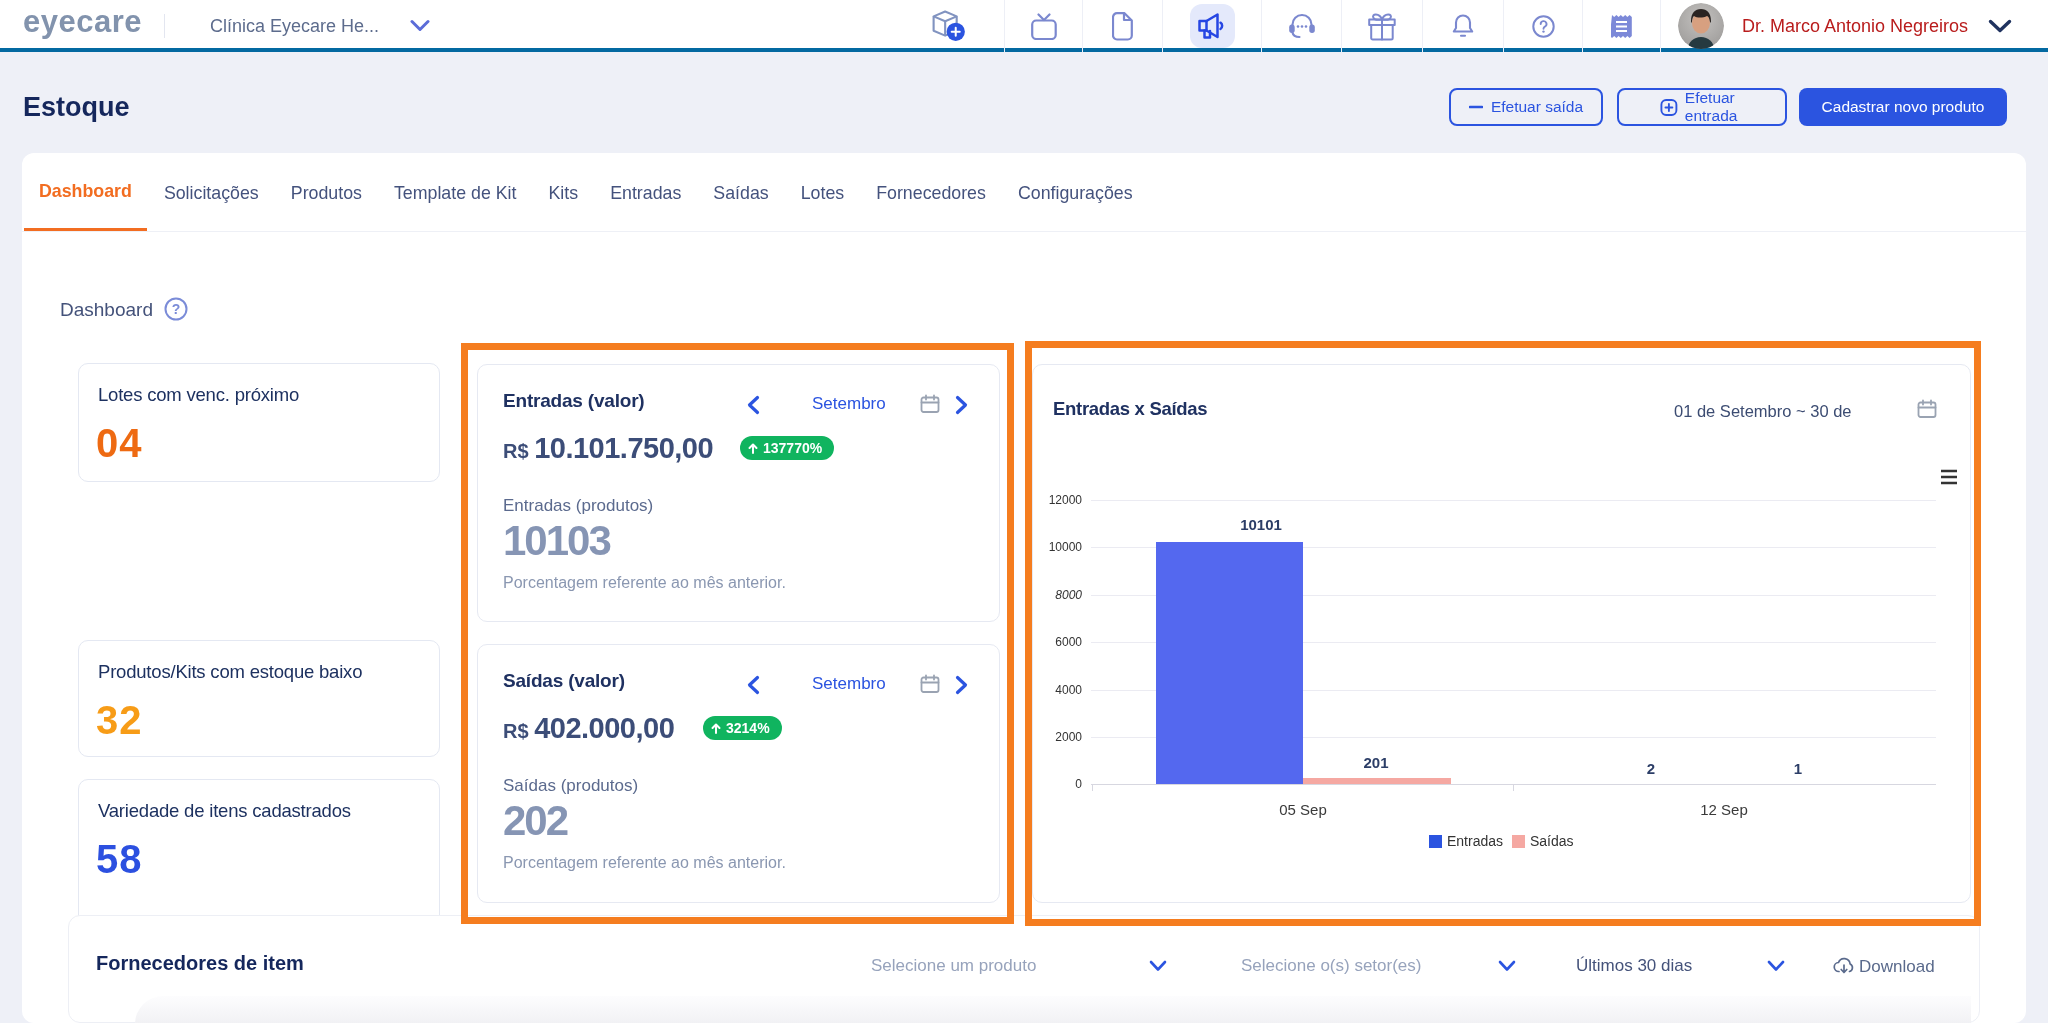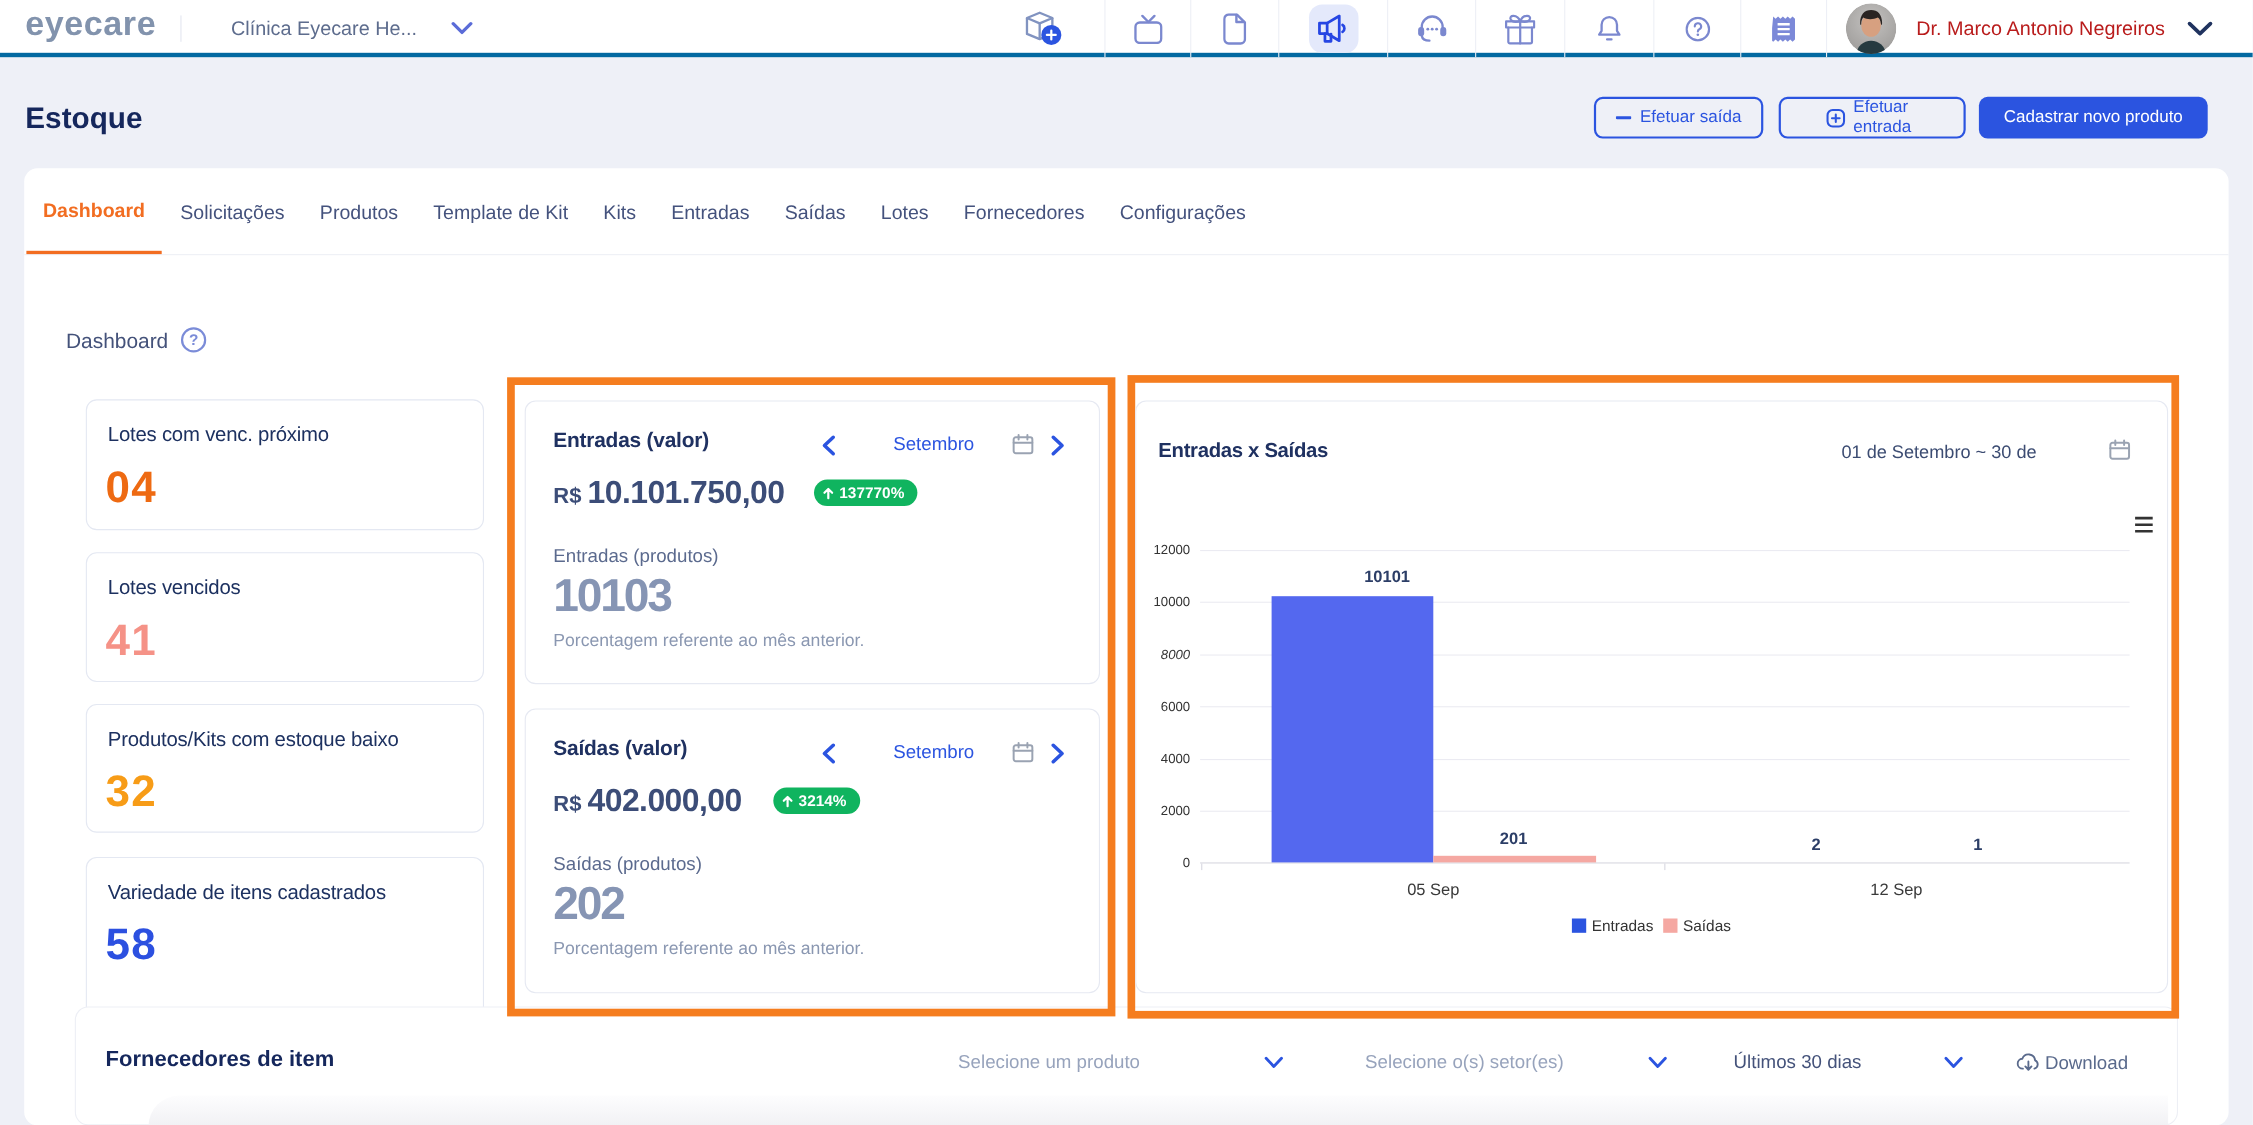--- a/index.html
+++ b/index.html
@@ -210,24 +210,20 @@
   </div>
 
   <div class="dash-label">Dashboard&nbsp; <svg width="24" height="24" viewBox="0 0 24 24" style="vertical-align:-5px">
         <circle cx="12" cy="12" r="10.5" fill="none" stroke="#7b8cd8" stroke-width="2"></circle>
         <text x="12" y="17" text-anchor="middle" font-size="14" fill="#7b8cd8" font-weight="bold">?</text>
       </svg></div>
 
   <div class="scard" style="top:210px; height:119px;">
       <div class="t">Lotes com venc. próximo</div>
       <div class="v" style="color:#ee6a12;">04</div>
-    </div>
-  <div class="scard" style="top:349px; height:118px;">
-      <div class="t">Lotes vencidos</div>
-      <div class="v" style="color:#f59287;">41</div>
     </div>
   <div class="scard" style="top:487px; height:117px;">
       <div class="t">Produtos/Kits com estoque baixo</div>
       <div class="v" style="color:#f79c17;">32</div>
     </div>
   <div class="scard" style="top:626px; height:150px;padding-left:20px;">
       <div class="t">Variedade de itens cadastrados</div>
       <div class="v" style="color:#2c50e0;">58</div>
     </div>
 

